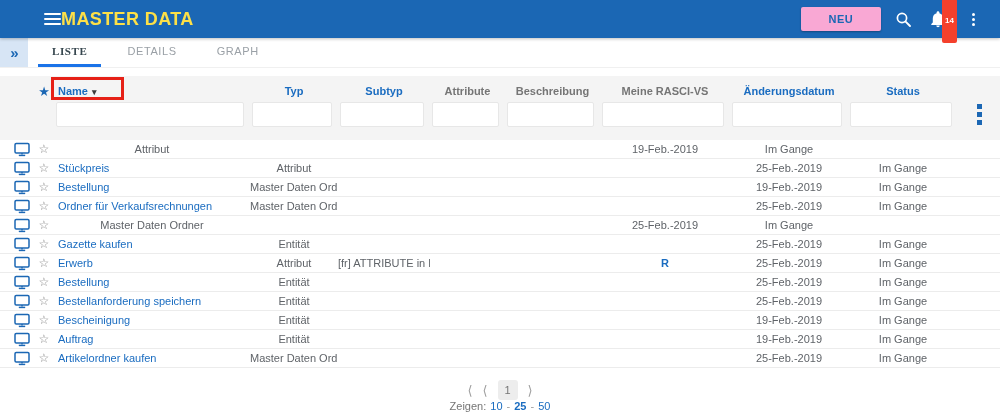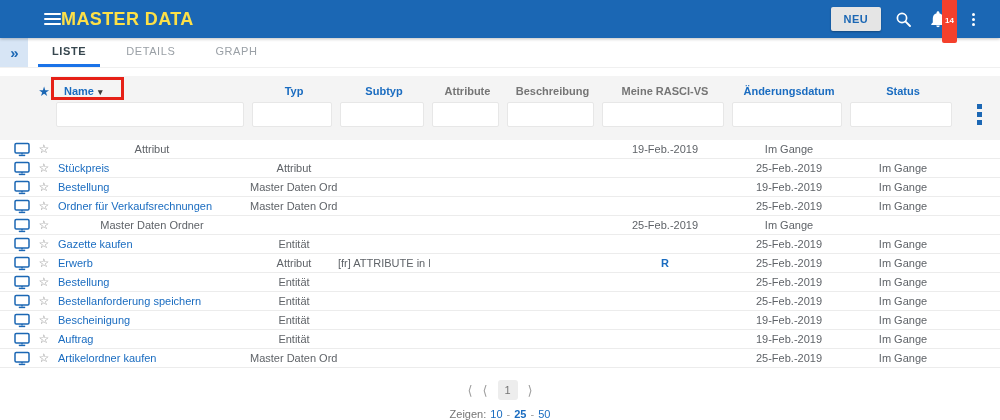--- a/index.html
+++ b/index.html
@@ -10,54 +10,54 @@
   
   .appbar {
     height:38px; background:#1b67b4; display:flex; align-items:center;
     box-shadow:0 1px 3px rgba(0,0,0,.25); position:relative; z-index:5;
   }
   .menu-btn { margin-left:44px; width:17px; display:flex; flex-direction:column; gap:3px; cursor:pointer; }
   .menu-btn span { display:block; height:2px; background:#fff; border-radius:1px; }
   .app-title { color:#fde047; font-size:18px; font-weight:bold; letter-spacing:.4px; }
   .appbar-right { margin-left:auto; display:flex; align-items:center; gap:9px; padding-right:14px; }
   .neu-btn {
-    background:#e5e5e5; color:#1b67b4; font-size:11px; font-weight:bold; letter-spacing:.4px;
-    border:none; border-radius:2px; padding:6px 13px; cursor:pointer; box-shadow:0 1px 2px rgba(0,0,0,.3);
+    background:#f9a8d4; color:#1b67b4; font-size:11px; font-weight:bold; letter-spacing:.4px;
+    border:none; border-radius:2px; padding:6px 28px; cursor:pointer; box-shadow:0 1px 2px rgba(0,0,0,.3);
   }
   .iconbtn { width:26px; height:26px; display:flex; align-items:center; justify-content:center; cursor:pointer; position:relative; }
   .badge {
     position:absolute; top:-7px; right:-6px; background:#f4402c; color:#fff;
     font-size:8px; font-weight:bold; padding:18px 3px; border-radius:2px; line-height:1;
   }
   .kebab-white { display:flex; flex-direction:column; gap:2px; }
   .kebab-white i { width:3px; height:3px; background:#fff; border-radius:50%; }
 
   
   .tabbar { height:30px; display:flex; align-items:stretch; background:#fff; border-bottom:1px solid #f0f0f0; }
   .expander {
     width:28px; background:#d7e5f5; color:#1b67b4; display:flex; align-items:center; justify-content:center;
     font-size:15px; font-weight:bold; cursor:pointer; letter-spacing:-1px;
   }
   .tabs { display:flex; margin-left:10px; }
   .tab {
     padding:0 14px; display:flex; align-items:center; font-size:11px; letter-spacing:.6px;
     color:#9aa0a6; cursor:pointer; border-bottom:3px solid transparent; margin-right:12px;
   }
-  .tab.active { color:#37474f; font-weight:bold; border-bottom-color:#1a73e8; }
+  .tab.active { color:#37474f; font-weight:bold; border-bottom-color:#1a73e8;font-family:Liberation Serif, serif; }
 
   
   .cols { display:grid; grid-template-columns:34px 20px 196px 88px 92px 75px 95px 130px 118px 110px 42px; align-items:center; }
 
   
   .headband { background:#f4f4f4; margin-top:8px; padding:5px 0 13px 0; }
   .hlabels { height:20px; }
   .hcell { font-size:11px; font-weight:bold; text-align:center; white-space:nowrap; }
   .hcell.accent { color:#1a6cc0; }
   .hcell.muted { color:#757575; }
-  .hcell.name-col { text-align:left; padding-left:10px; }
+  .hcell.name-col { text-align:left; padding-left:4px; }
   .sort-caret { color:#3c3c3c; font-size:9px; margin-left:4px; }
   .hstar { color:#1b67b4; font-size:13px; text-align:center; cursor:pointer; }
   .filters { height:26px; }
   .filters input {
     width:calc(100% - 8px); margin:0 6px 0 2px; height:25px; border:1px solid #e7e7e7;
     background:#fff; border-radius:2px; font:11px "Liberation Sans", sans-serif; padding:0 5px; color:#444;
   }
   .kebab-blue { display:flex; flex-direction:column; gap:3px; align-items:center; cursor:pointer; justify-self:center; }
   .kebab-blue i { width:5px; height:5px; background:#1b67b4; }
 
@@ -68,21 +68,21 @@
   .trow .cell.name { text-align:left; color:#1a6cc0; padding-left:4px; cursor:pointer; }
   .trow .cell.rasci { color:#1a6cc0; font-weight:bold; }
   .rowicon { display:flex; justify-content:flex-start; padding-left:14px; cursor:pointer; }
   .rowstar { color:#8a8a8a; font-size:12px; text-align:center; cursor:pointer; line-height:1; }
 
   
   .pag { display:flex; align-items:center; justify-content:center; gap:10px; margin-top:12px; }
   .pag .chev { color:#9e9e9e; font-size:13px; cursor:pointer; font-family:"DejaVu Sans", sans-serif; }
   .pag .page { background:#ededed; color:#757575; font-size:11px; border-radius:3px; width:20px; height:20px;
     display:flex; align-items:center; justify-content:center; cursor:pointer; }
-  .pagesize { display:flex; justify-content:center; align-items:center; gap:4px; margin-top:8px; font-size:11px; }
+  .pagesize { display:flex; justify-content:center; align-items:center; gap:4px; font-size:11px; }
   .pagesize .lbl { color:#757575; }
   .pagesize .opt { color:#1a6cc0; cursor:pointer; }
   .pagesize .opt.sel { font-weight:bold; }
   .pagesize .sep { color:#9e9e9e; }
 
   
   .annot { position:absolute; left:51px; top:77px; width:73px; height:23px; border:3px solid #e62117; z-index:10; pointer-events:none; }
 </style>
 </head>
 <body>

